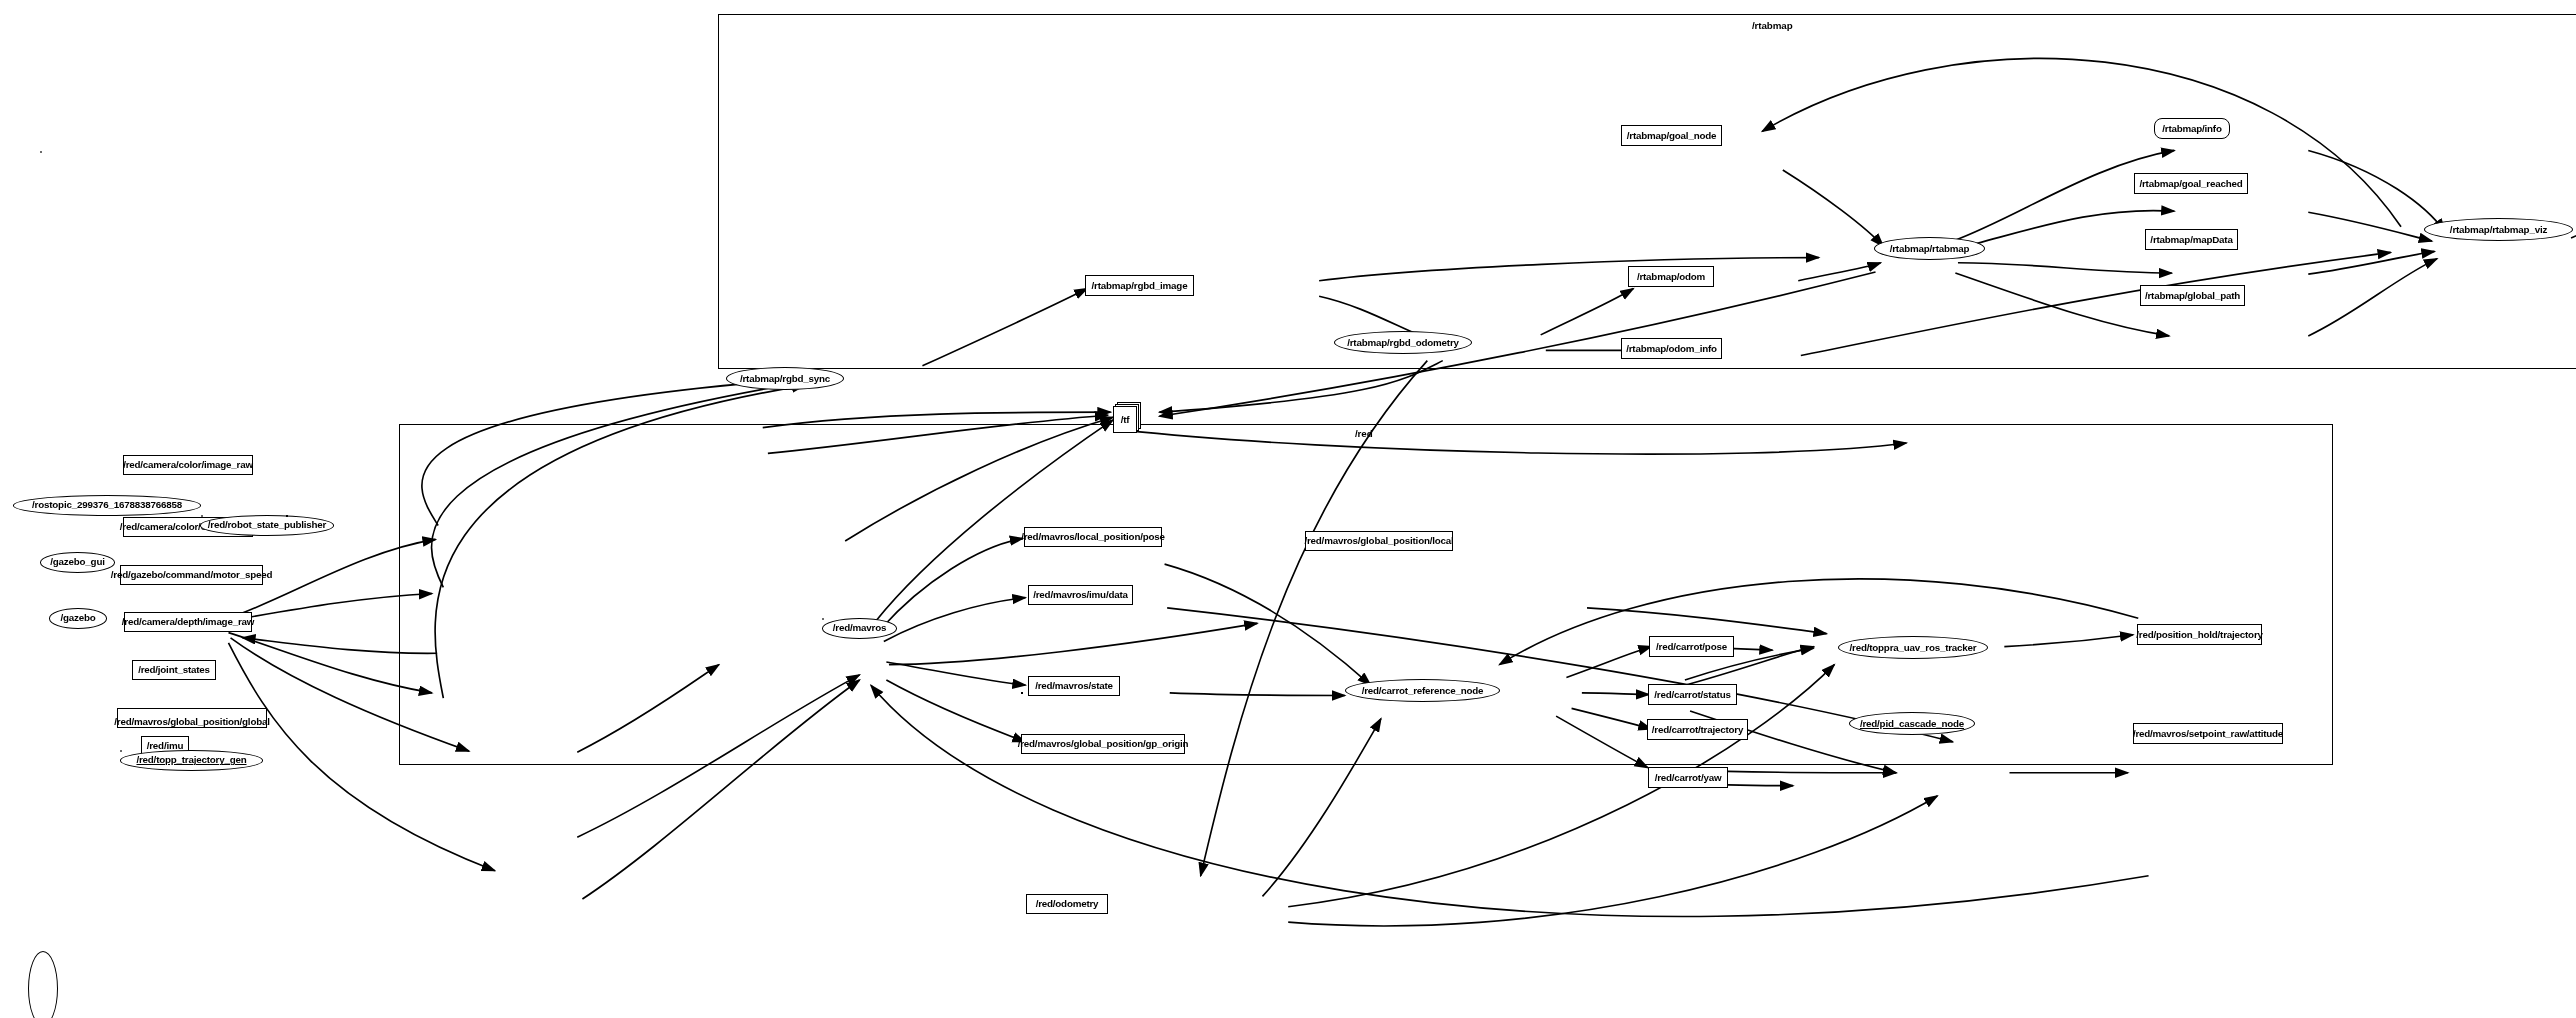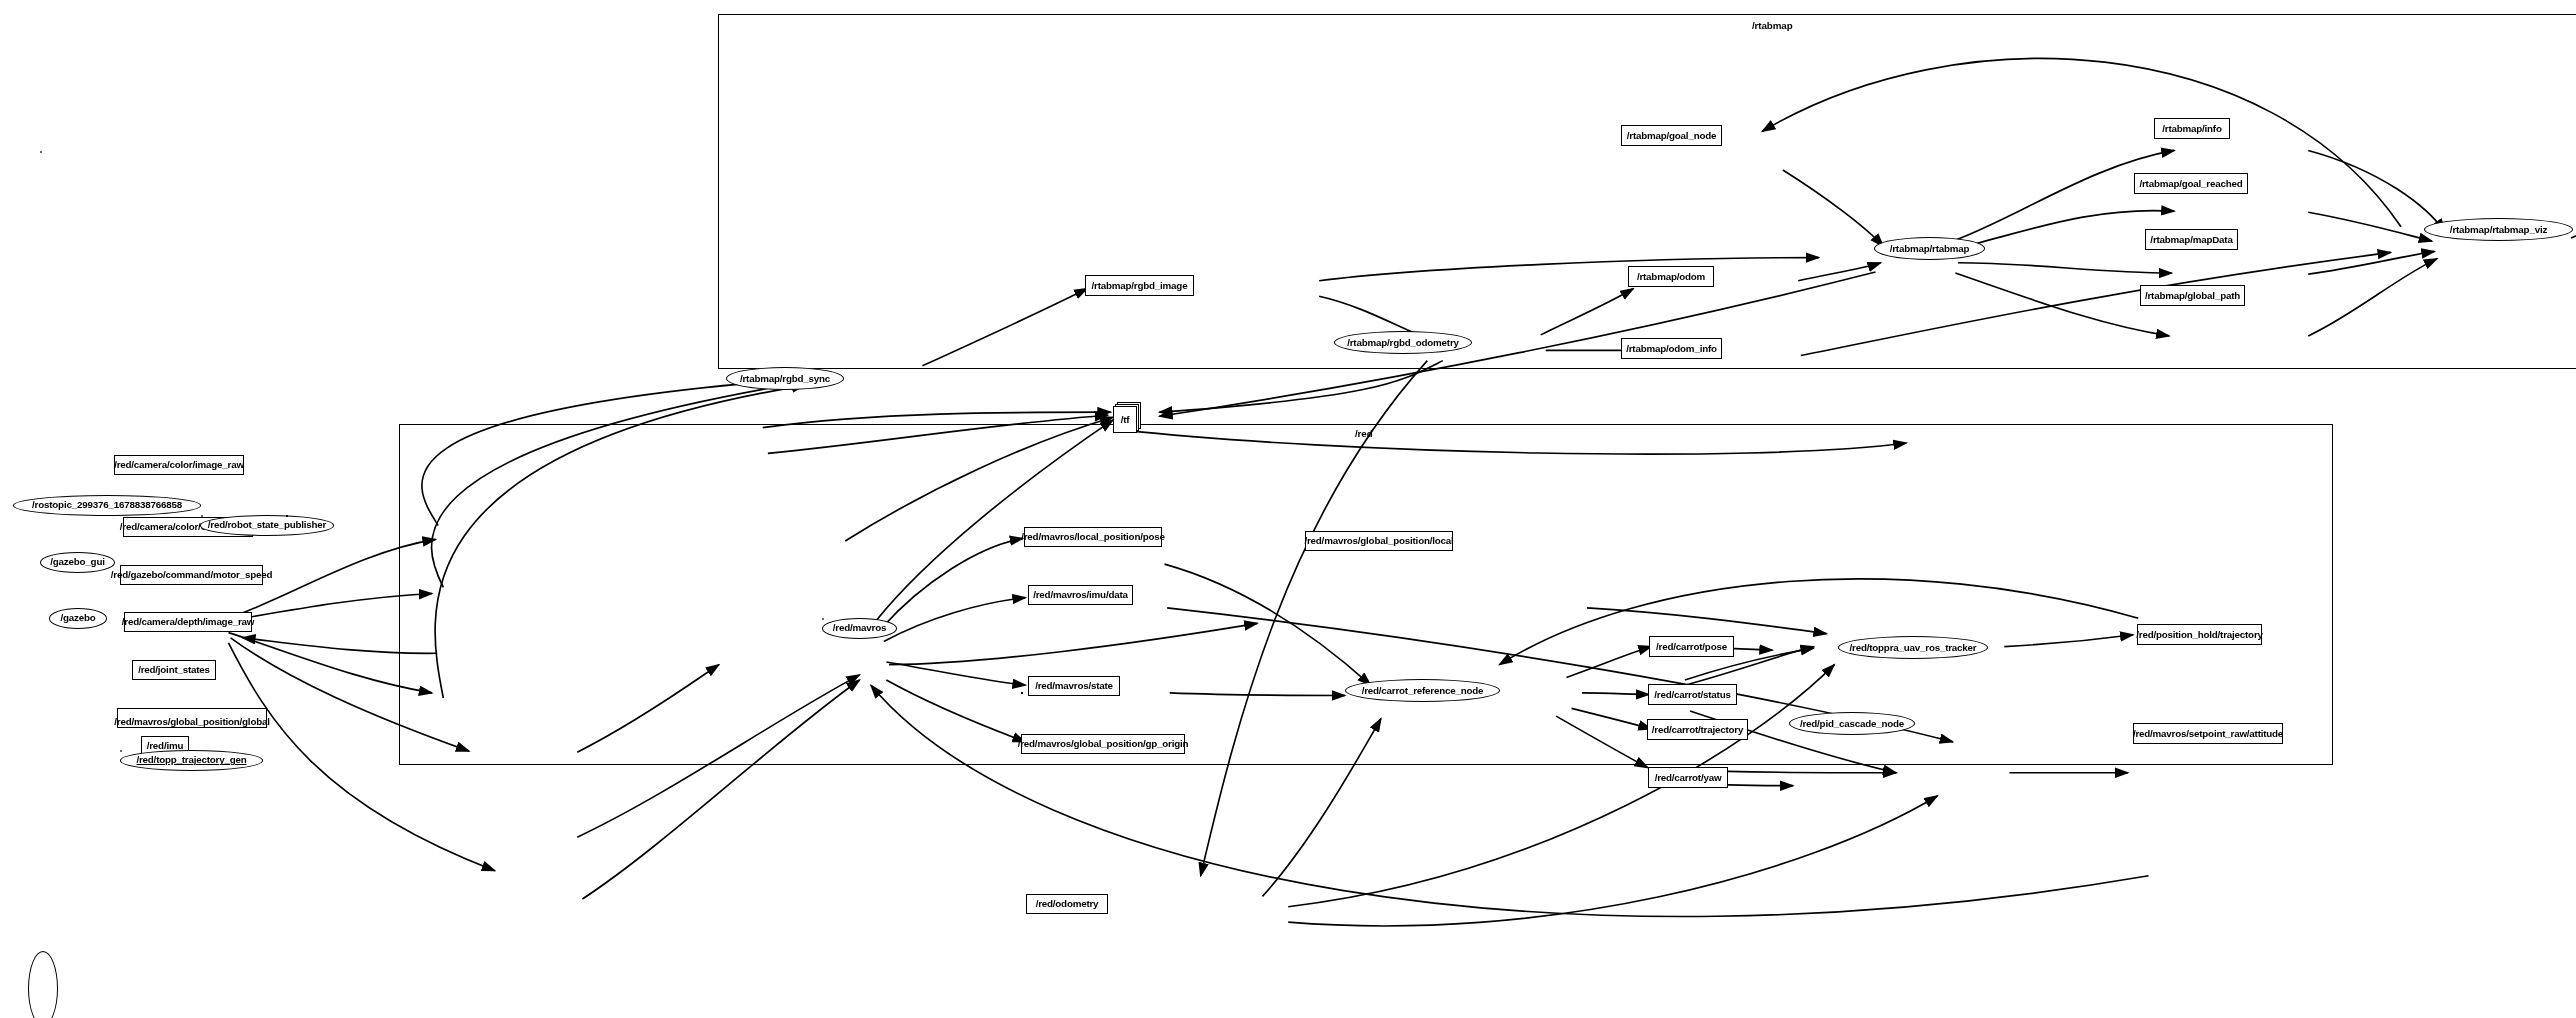--- a/index.html
+++ b/index.html
@@ -158,21 +158,21 @@
   </div>
   <div class="node nodeell" style="left:40px;top:151px;width:0;height:0;"></div>
   <div class="node nodeell" style="left:40px;top:552px;width:75px;height:20.6px;">
     <span class="lbl">/gazebo_gui</span>
   </div>
   <div class="node nodeell" style="left:49px;top:608px;width:58px;height:20.6px;">
     <span class="lbl">/gazebo</span>
   </div>
 
   <div class="node topic" style="left:123px;top:517px;width:0;height:0;"></div>
-  <div class="node topic" style="left:114px;top:455px;width:130px;height:20px;">
+  <div class="node topic" style="left:123px;top:455px;width:130px;height:20px;">
     <span class="lbl">/red/camera/color/image_raw</span>
   </div>
   <div class="node topic" style="left:123px;top:517px;width:130px;height:20px;">
     <span class="lbl">/red/camera/color/camera_info</span>
   </div>
   <div class="node topic" style="left:120px;top:565px;width:143px;height:20px;">
     <span class="lbl">/red/gazebo/command/motor_speed</span>
   </div>
   <div class="node topic" style="left:124px;top:612px;width:128px;height:20px;justify-content:center;">
     <span class="lbl">/red/camera/depth/image_raw</span>
@@ -234,21 +234,21 @@
   <div class="node topic" style="left:1647px;top:719px;width:101px;height:21px;">
     <span class="lbl">/red/carrot/trajectory</span>
   </div>
   <div class="node topic" style="left:1648px;top:767px;width:80px;height:21px;">
     <span class="lbl">/red/carrot/yaw</span>
   </div>
 
   <div class="node nodeell" style="left:1838px;top:636px;width:150px;height:23px;">
     <span class="lbl">/red/toppra_uav_ros_tracker</span>
   </div>
-  <div class="node nodeell" style="left:1789px;top:712px;width:126px;height:23px;">
+  <div class="node nodeell" style="left:1849px;top:712px;width:126px;height:23px;text-decoration:underline;">
     <span class="lbl">/red/pid_cascade_node</span>
   </div>
   <div class="node topic" style="left:2137px;top:624px;width:125px;height:21px;">
     <span class="lbl">/red/position_hold/trajectory</span>
   </div>
   <div class="node topic" style="left:2133px;top:723px;width:150px;height:21px;">
     <span class="lbl">/red/mavros/setpoint_raw/attitude</span>
   </div>
 
   <div class="node nodeell" style="left:726px;top:367px;width:118px;height:23px;">
@@ -265,21 +265,21 @@
   </div>
   <div class="node topic" style="left:1621px;top:338px;width:101px;height:21px;">
     <span class="lbl">/rtabmap/odom_info</span>
   </div>
   <div class="node topic" style="left:1621px;top:125px;width:101px;height:21px;">
     <span class="lbl">/rtabmap/goal_node</span>
   </div>
   <div class="node nodeell" style="left:1874px;top:237px;width:111px;height:23px;">
     <span class="lbl">/rtabmap/rtabmap</span>
   </div>
-  <div class="node topic" style="left:2154px;top:118px;width:76px;height:21px;">
+  <div class="node topic" style="left:2154px;top:118px;width:76px;height:21px;border-radius:8px;">
     <span class="lbl">/rtabmap/info</span>
   </div>
   <div class="node topic" style="left:2134px;top:173px;width:114px;height:21px;">
     <span class="lbl">/rtabmap/goal_reached</span>
   </div>
   <div class="node topic" style="left:2145px;top:229px;width:93px;height:21px;">
     <span class="lbl">/rtabmap/mapData</span>
   </div>
   <div class="node topic" style="left:2140px;top:285px;width:105px;height:21px;">
     <span class="lbl">/rtabmap/global_path</span>

